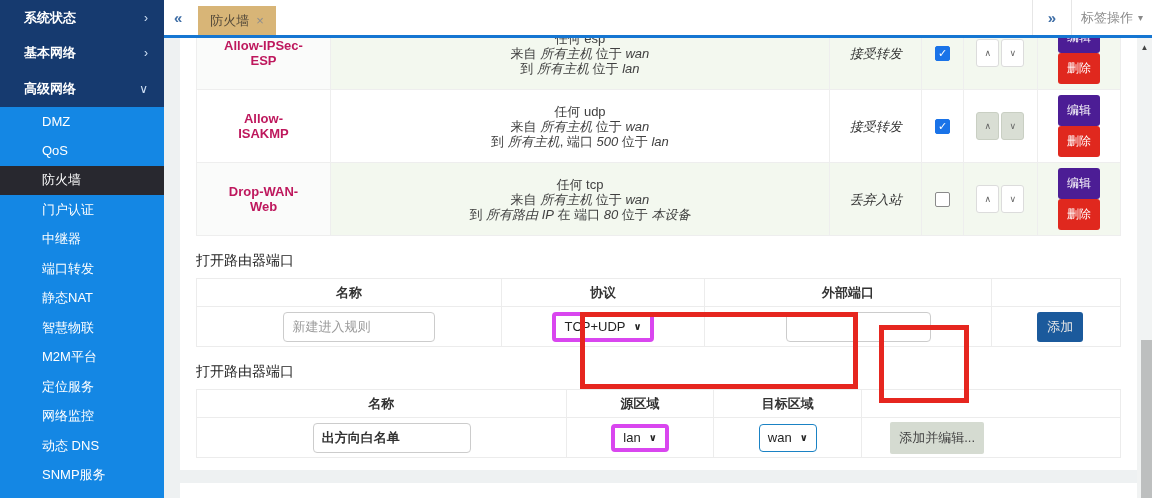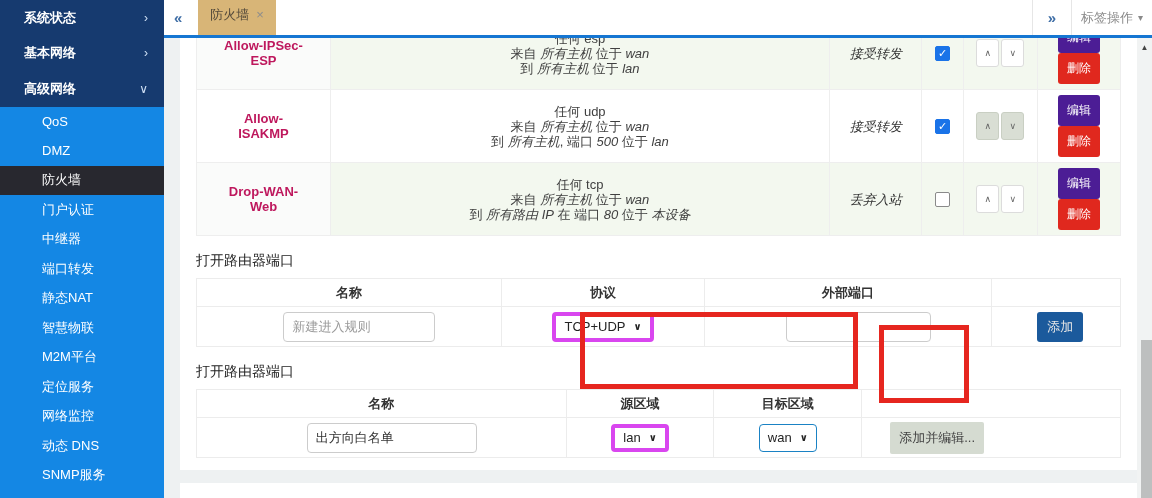--- a/index.html
+++ b/index.html
@@ -11,21 +11,21 @@
   .nav-top { background:#163a6f; }
   .nav-item { height:35.5px; display:flex; align-items:center; padding:0 16px 0 24px; color:#fff; font-weight:bold; font-size:13px; cursor:pointer; }
   .nav-item .spacer { flex:1; }
   .nav-arrow { color:#cfe0f5; font-size:12px; font-weight:normal; }
   .sub-item { height:29.5px; display:flex; align-items:center; padding-left:42px; color:#fff; font-size:13px; cursor:pointer; }
   .sub-item.active { background:#28282f; }
 
   
   .topbar { position:absolute; left:164px; top:0; right:0; height:38px; background:#fff; border-bottom:3px solid #1576d2; display:flex; align-items:center; z-index:20; }
   .nav-chevrons { color:#3f6ea6; font-size:15px; font-weight:bold; padding:0 10px; cursor:pointer; }
-  .tab { align-self:flex-end; height:35px; line-height:29px; background:#d8b577; color:#53493a; padding:0 12px; margin-left:6px; cursor:pointer; white-space:nowrap; }
+  .tab { align-self:flex-end; height:29px; line-height:29px; background:#d8b577; color:#53493a; padding:0 12px; margin-left:6px; cursor:pointer; white-space:nowrap; }
   .tab .close { color:#8d8d8d; margin-left:7px; font-size:13px; }
   .tb-right { margin-left:auto; display:flex; align-items:center; height:100%; }
   .vdiv { width:1px; height:100%; background:#e6e6e6; }
   .fwd-box { width:38px; text-align:center; }
   .tagops { width:80px; height:100%; display:flex; align-items:center; justify-content:center; color:#8a8a8a; cursor:pointer; }
   .tagops .caret { margin-left:5px; font-size:10px; }
 
   
   .content { position:absolute; left:164px; top:38px; right:0; bottom:0; background:#eef1f2; overflow:hidden; }
   .panel { margin-left:16px; width:957px; background:#fff; }
@@ -96,22 +96,22 @@
         <span class="spacer"></span>
         <span class="nav-arrow">›</span>
       </div>
       <div class="nav-item">
         <span>高级网络</span>
         <span class="spacer"></span>
         <span class="nav-arrow">∨</span>
       </div>
     </div>
   <div class="nav-sub">
+      <div class="sub-item">DMZ</div>
       <div class="sub-item">QoS</div>
-      <div class="sub-item">DMZ</div>
       <div class="sub-item active">防火墙</div>
       <div class="sub-item">门户认证</div>
       <div class="sub-item">中继器</div>
       <div class="sub-item">端口转发</div>
       <div class="sub-item">静态NAT</div>
       <div class="sub-item">智慧物联</div>
       <div class="sub-item">M2M平台</div>
       <div class="sub-item">定位服务</div>
       <div class="sub-item">网络监控</div>
       <div class="sub-item">动态 DNS</div>
@@ -234,21 +234,21 @@
           <col style="width:28%">
       </colgroup>
       <tbody>
           <tr>
         <th>名称</th>
         <th>源区域</th>
         <th>目标区域</th>
         <th></th>
       </tr>
       <tr>
-        <td><input class="txt-input" style="width: 170px;" value="出方向白名单"></td>
+        <td><input class="txt-input" style="width: 158px; font-weight: bold;" value="出方向白名单"></td>
         <td>
           <div class="select small">
             <span>lan</span>
             <span class="chev">∨</span>
           </div>
         </td>
         <td>
           <div class="select small focus">
             <span>wan</span>
             <span class="chev">∨</span>

